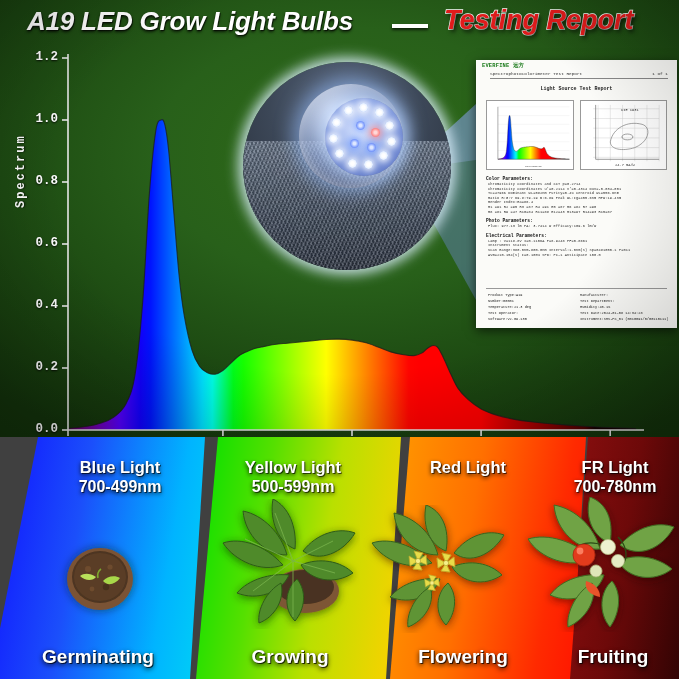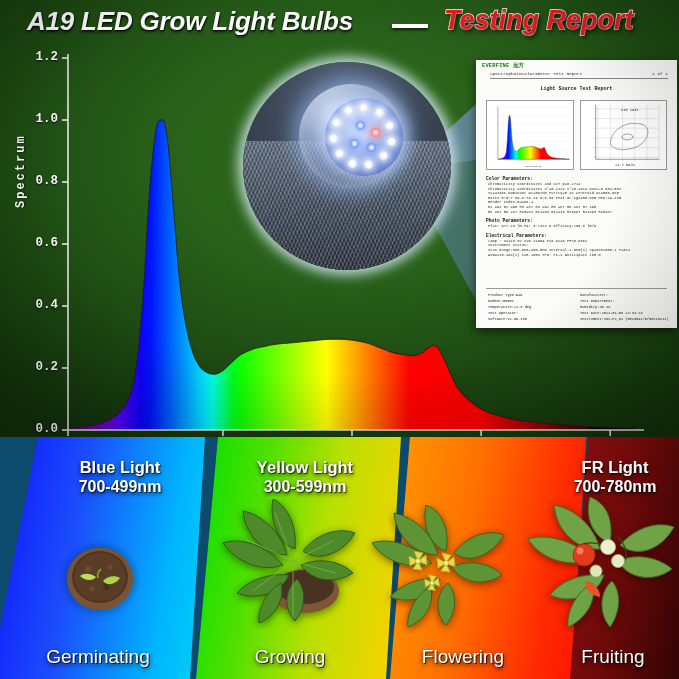--- a/index.html
+++ b/index.html
@@ -142,31 +142,31 @@
   .rep-chart-box{flex:1;border:.6px solid #999;background:#fff;position:relative;}
   .rep-sec{position:absolute;font-size:4.6px;font-weight:bold;color:#111;}
   .rep-line{position:absolute;font-size:3.6px;color:#2a2a2a;white-space:nowrap;letter-spacing:.1px;}
   .rep-rule{position:absolute;background:#999;height:.6px;}
   .rep-tbl{position:absolute;font-size:3.6px;color:#222;white-space:nowrap;}
 
   
   .wedge{position:absolute;left:0;top:0;width:679px;height:452px;pointer-events:none;}
 
   
-  .bands{position:absolute;left:0;top:437px;width:679px;height:242px;overflow:hidden;background:#0c4a6e;}
+  .bands{position:absolute;left:0;top:437px;width:679px;height:242px;overflow:hidden;background:#404040;}
   .band{position:absolute;top:0;height:242px;}
   .band-label{
     position:absolute;text-align:center;color:#fff;font-weight:bold;
     text-shadow:0 2px 4px rgba(0,0,0,.85), 1px 1px 0 rgba(0,0,0,.6);
     line-height:1.22;
   }
   .band-name{font-size:16.5px;display:block;}
   .band-range{font-size:16px;display:block;}
   .stage-label{
-    position:absolute;bottom:11px;text-align:center;color:#fff;font-weight:normal;
+    position:absolute;bottom:11px;text-align:center;color:#fff;font-weight:bold;
     font-size:19px;text-shadow:0 2px 5px rgba(0,0,0,.9), 1px 1px 0 rgba(0,0,0,.7);
   }
   .plant{position:absolute;}
 </style>
 </head>
 <body>
 
 <div id="root">
 
   <div class="green-panel"></div>
@@ -448,25 +448,26 @@
                 clip-path:polygon(22px 0, 205px 0, 190px 242px, 0 242px);"></div>
     <div class="band" style="left:390px;width:196px;background:linear-gradient(100deg,#ff9a00 0%,#ff7000 40%,#ff2a00 78%,#ff1200 100%);
                 clip-path:polygon(20px 0, 196px 0, 182px 242px, 0 242px);"></div>
     <div class="band" style="left:570px;width:120px;background:linear-gradient(100deg,#8a0f0f 0%,#6d0909 45%,#2a0303 100%);
                 clip-path:polygon(18px 0, 120px 0, 120px 242px, 0 242px);"></div>
 
     <div class="band-label" style="left:40px;top:20px;width:160px;">
       <span class="band-name">Blue Light</span>
       <span class="band-range">700-499nm</span>
     </div>
-    <div class="band-label" style="left:220px;top:20px;width:170px;">
+    <div class="band-label" style="left:208px;top:20px;width:170px;">
       <span class="band-name">Yellow Light</span>
-      <span class="band-range">300-599nm</span>
+      <span class="band-range">500-599nm</span>
     </div>
     <div class="band-label" style="left:388px;top:20px;width:160px;">
+      <span class="band-name">Red Light</span>
     </div>
     <div class="band-label" style="left:540px;top:20px;width:150px;">
       <span class="band-name">FR Light</span>
       <span class="band-range">700-780nm</span>
     </div>
 
     <svg class="plant" style="left:48px;top:82px;" width="110" height="100" viewBox="0 0 110 100">
       <g filter="url(#gl1)">
         <ellipse cx="52" cy="60" rx="33" ry="31" fill="#7a5334"></ellipse>
         <ellipse cx="52" cy="58" rx="28" ry="26" fill="#4d3420"></ellipse>

